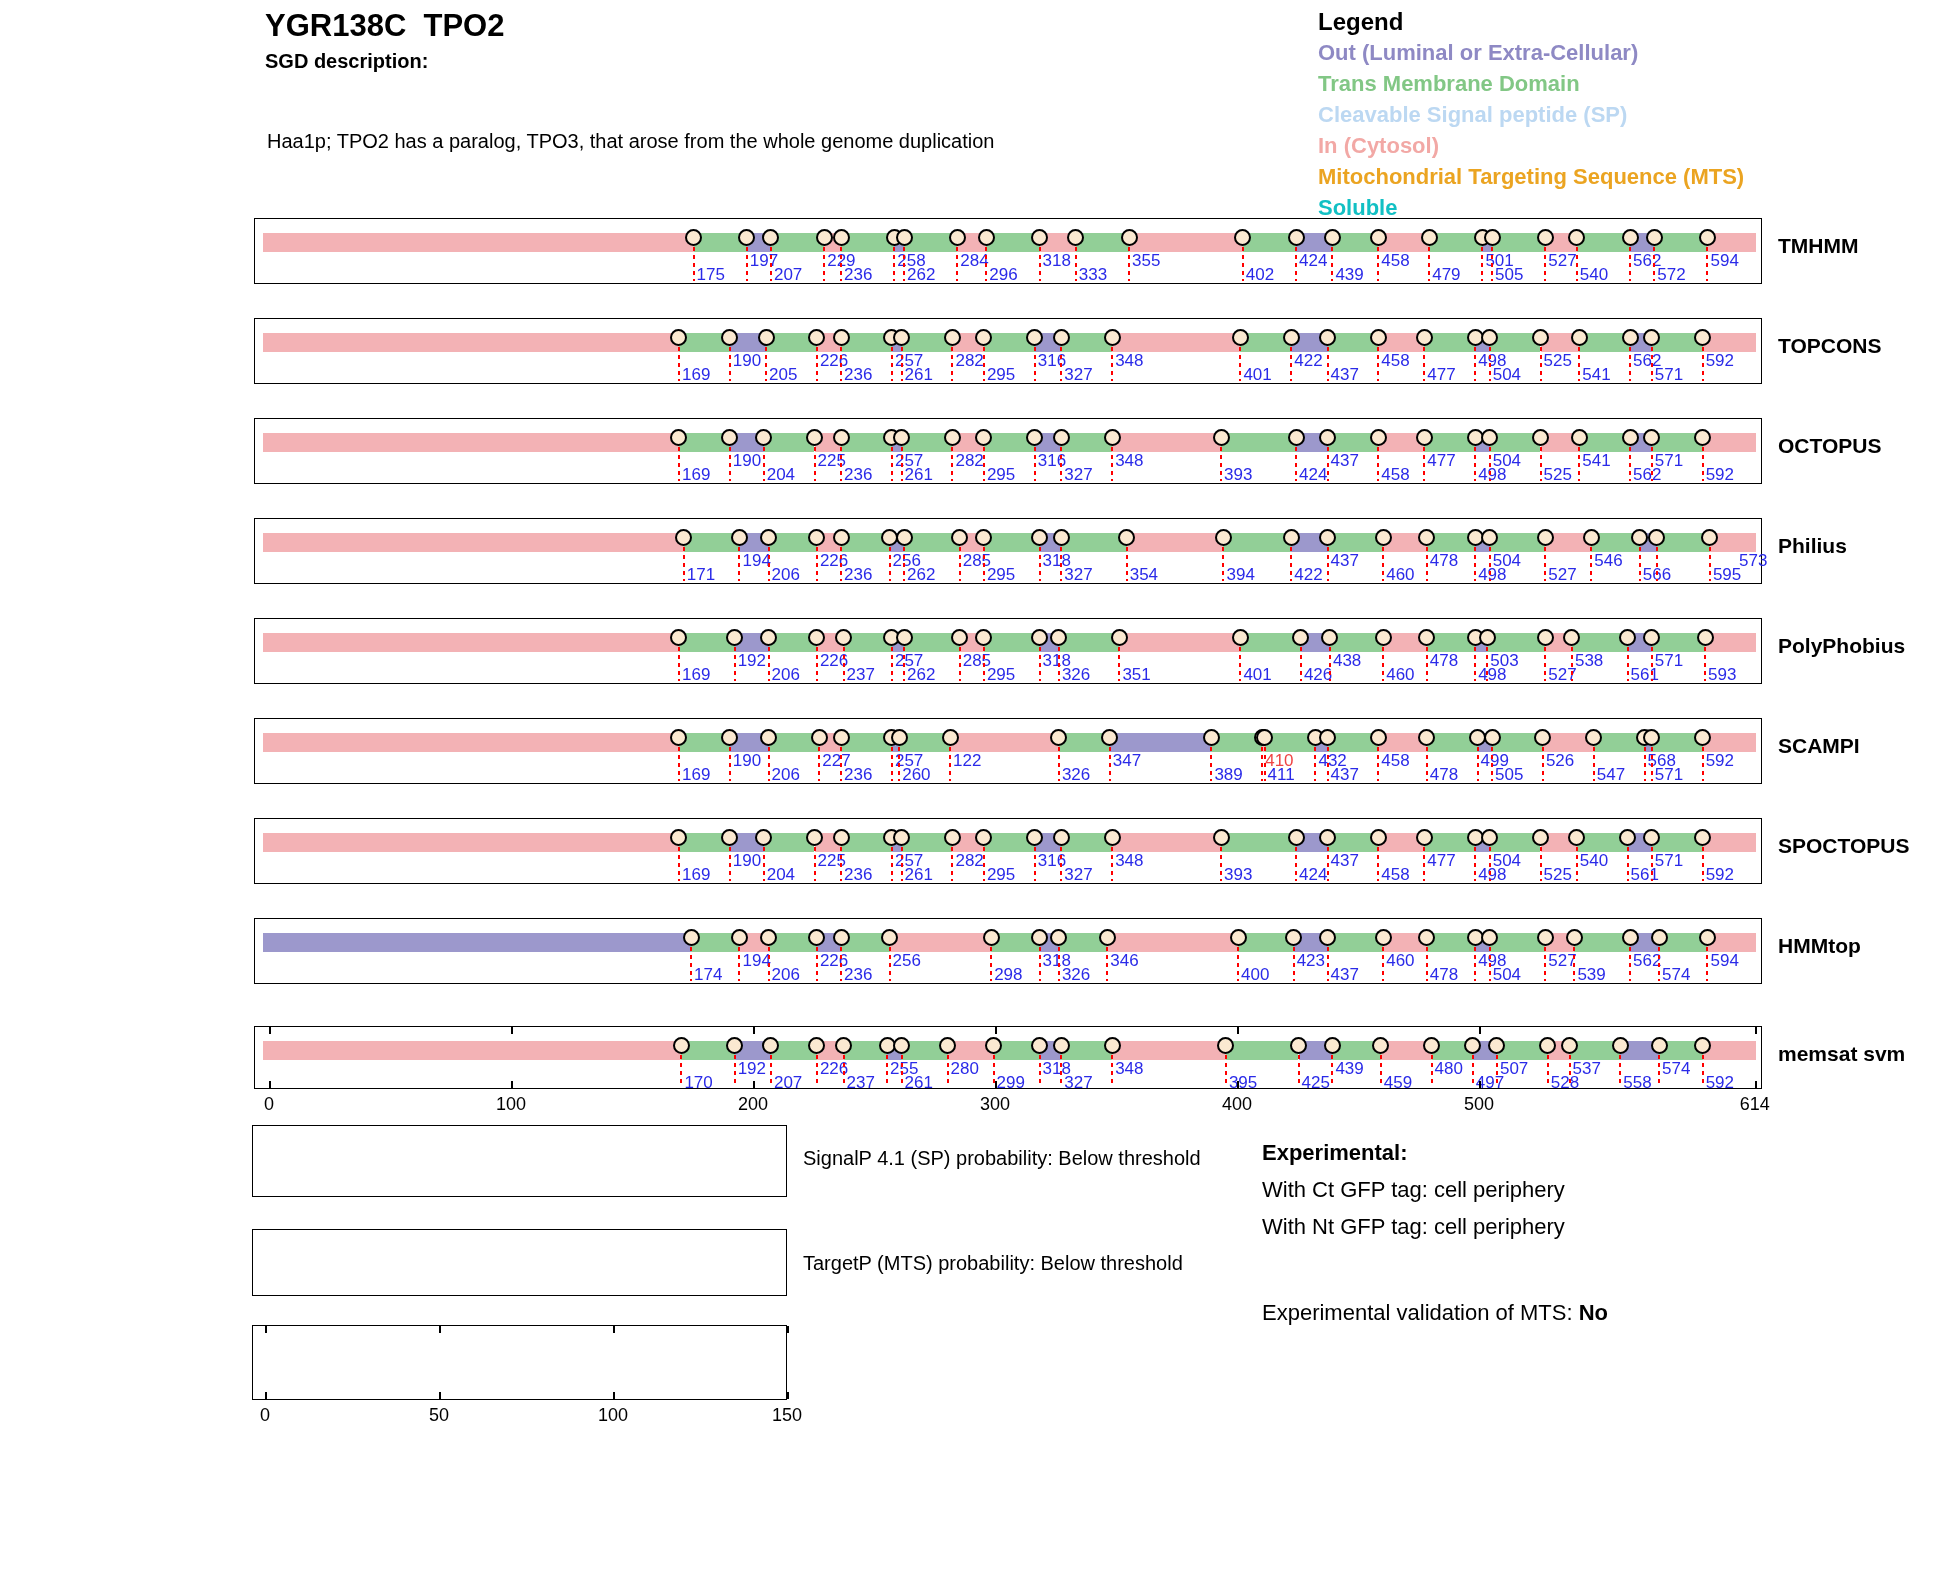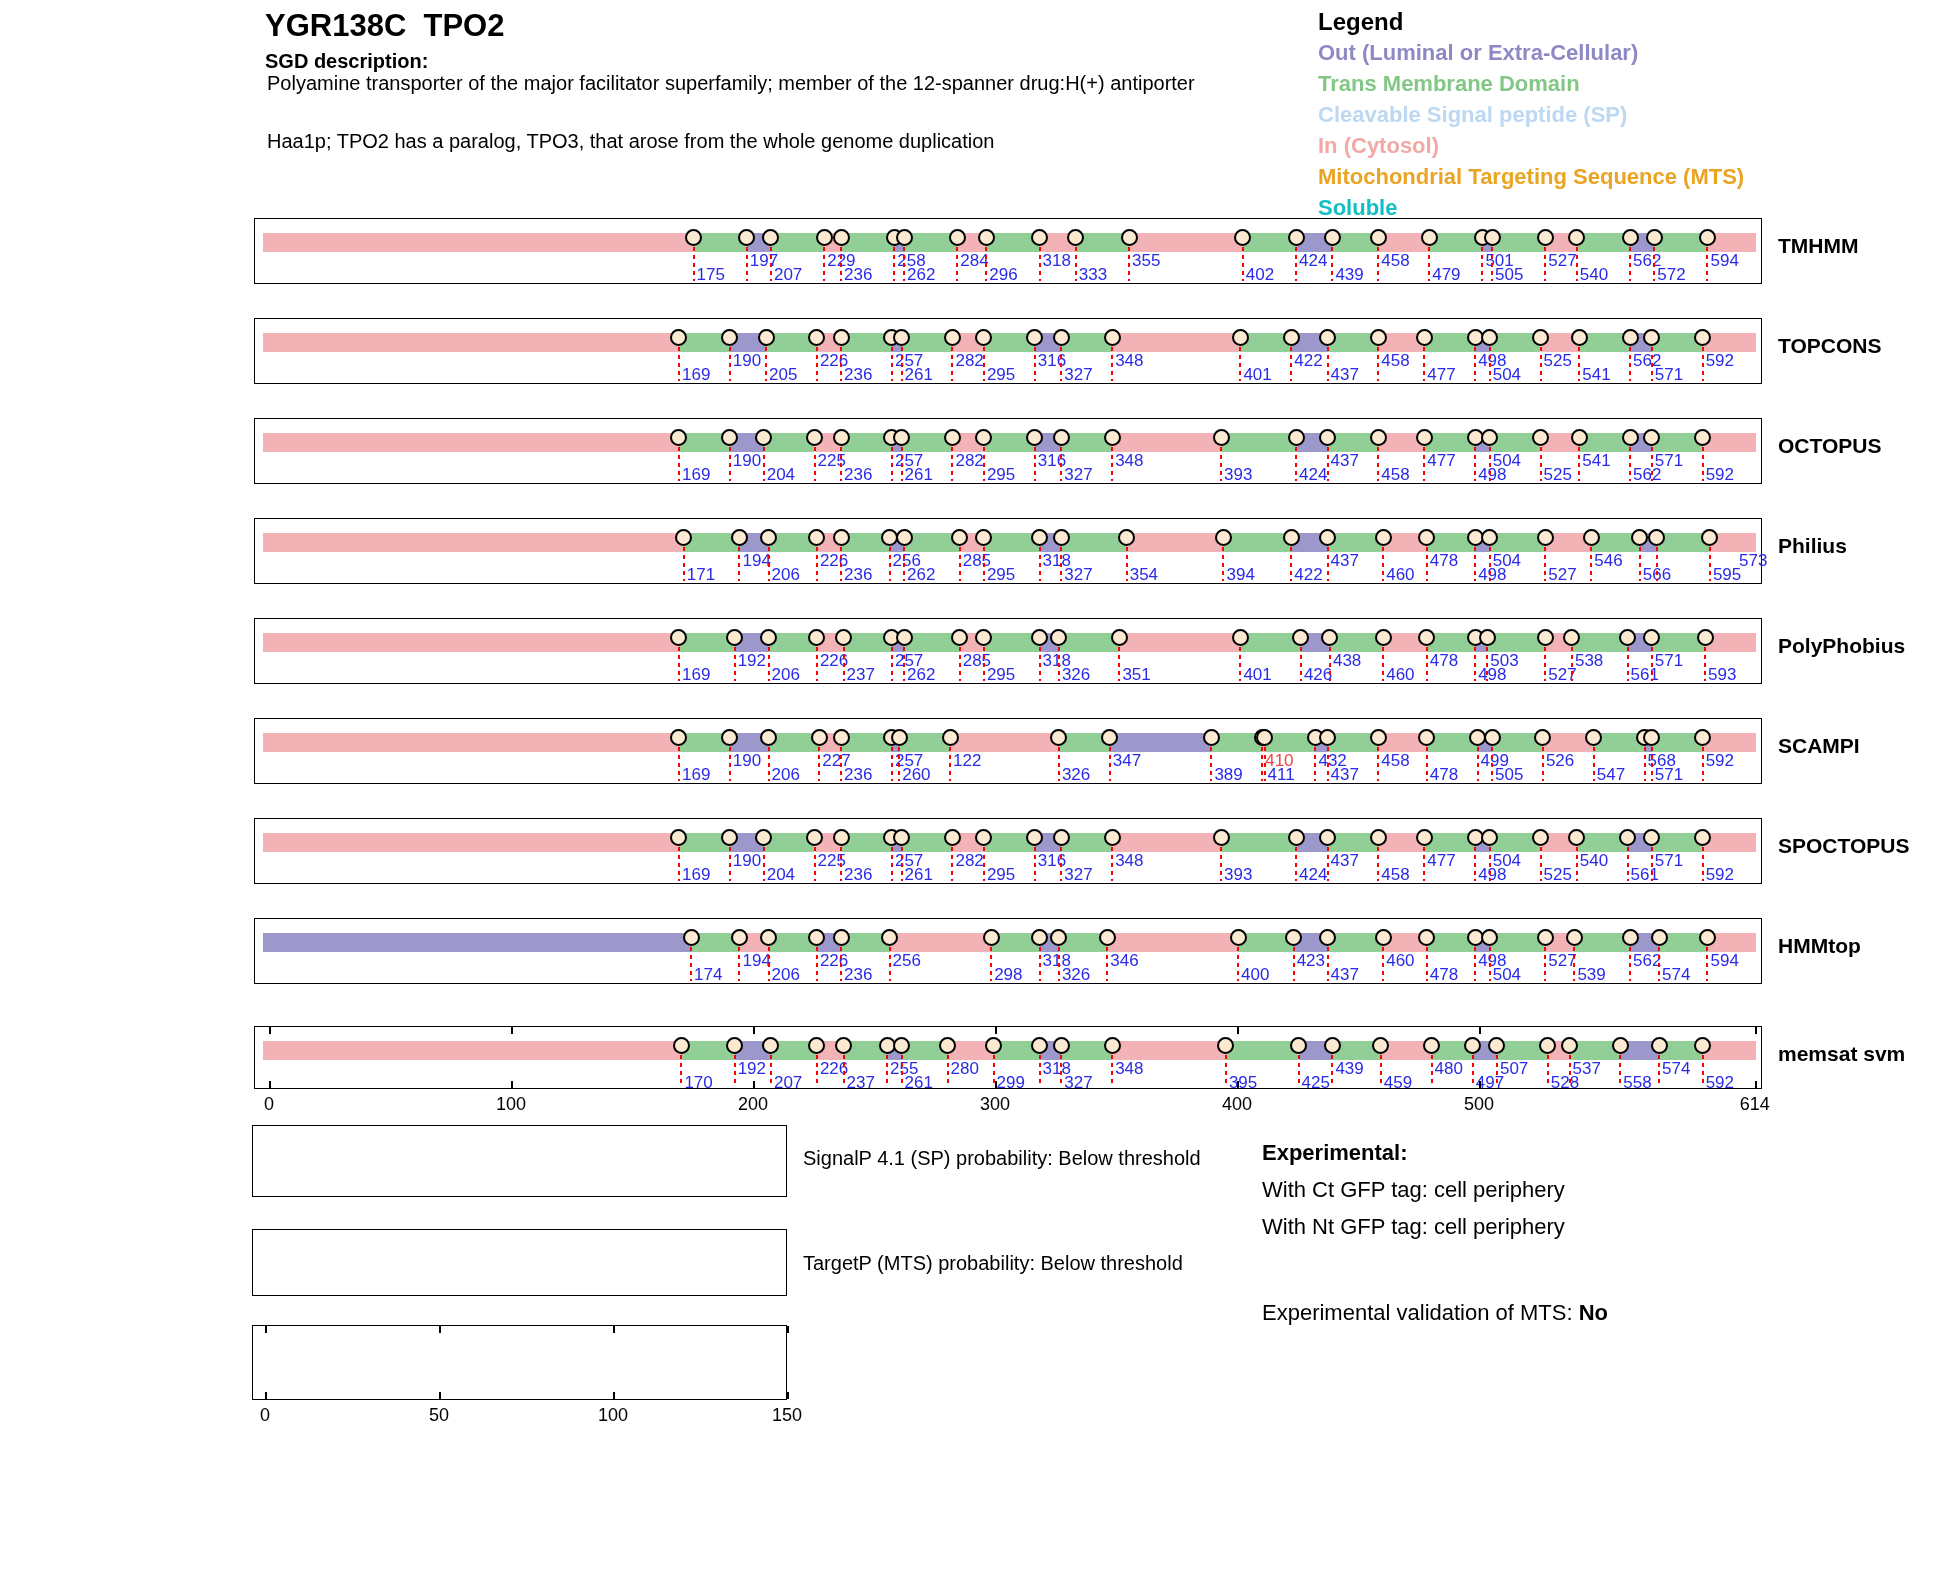--- a/index.html
+++ b/index.html
@@ -25,21 +25,20 @@
   #loc-heading{left:1262px;top:1140px;font-size:22px;font-weight:bold;color:#000;}
   .loc-line{position:absolute;left:1262px;font-size:22px;color:#000;}
   .loc-b{font-weight:bold;}
 </style>
 </head>
 <body>
 
 <div id="page">
   <div id="title" class="abs">YGR138C  TPO2</div>
   <div id="sgd-label" class="abs">SGD description:</div>
-  <div class="abs desc-line" style="top:72px">Polyamine transporter of the major facilitator superfamily; member of the 12-spanner drug:H(+) antiporter</div>
   <div class="abs desc-line" style="top:130px">Haa1p; TPO2 has a paralog, TPO3, that arose from the whole genome duplication</div>
 
   <div id="legend-title" class="abs">Legend</div>
   <div id="legend-items">
       <div class="legend-item" style="top: 40px; color: rgb(142, 137, 196);">Out (Luminal or Extra-Cellular)</div>
       <div class="legend-item" style="top: 71px; color: rgb(130, 199, 133);">Trans Membrane Domain</div>
       <div class="legend-item" style="top: 102px; color: rgb(188, 216, 242);">Cleavable Signal peptide (SP)</div>
       <div class="legend-item" style="top: 133px; color: rgb(242, 168, 165);">In (Cytosol)</div>
       <div class="legend-item" style="top: 164px; color: rgb(235, 164, 33);">Mitochondrial Targeting Sequence (MTS)</div>
       <div class="legend-item" style="top: 195px; color: rgb(18, 192, 196);">Soluble</div>

